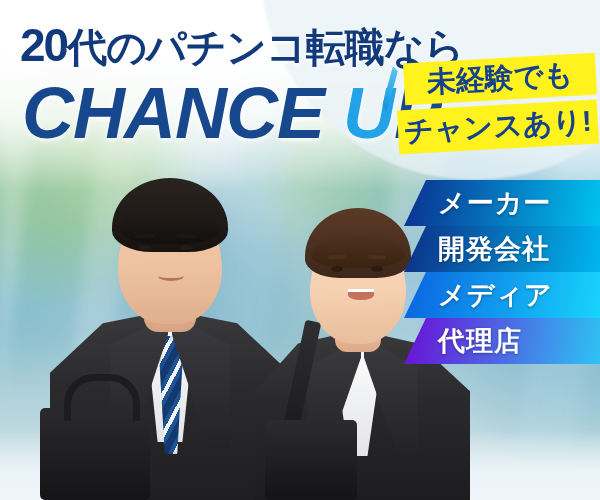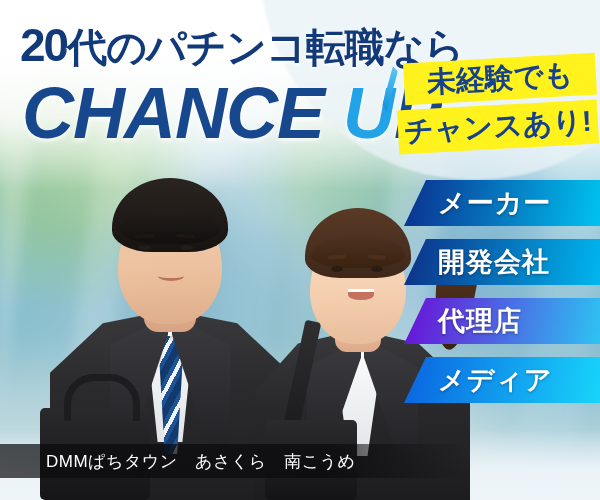--- a/index.html
+++ b/index.html
@@ -215,21 +215,21 @@
     white-space:nowrap;
     display:flex;align-items:center;justify-content:center;
   }
   .badge-1{left:404px;top:58px;width:192px;height:42px;font-size:29px;transform:rotate(-3.2deg);}
   .badge-2{left:398px;top:105px;width:200px;height:44px;font-size:29px;transform:rotate(-3.2deg);}
 
   
   .cats{position:absolute;right:0;top:180px;width:196px;}
   .cat{
     position:relative;
-    height:46px;margin-bottom:13px;
+    height:46px;
     display:flex;align-items:center;
     padding-left:34px;
     clip-path:polygon(22px 0, 100% 0, 100% 100%, 0 100%);
     box-shadow:0 2px 5px rgba(0,0,0,.22);
   }
   .cat span{
     color:#fff;font-size:27px;font-weight:bold;letter-spacing:1px;white-space:nowrap;
     text-shadow:0 1px 3px rgba(0,0,0,.35);
   }
 
@@ -304,25 +304,22 @@
     <span>チャンスあり!</span>
   </div>
 
   <div class="cats">
     <div class="cat" id="cat0" style="background: linear-gradient(100deg, rgb(11, 47, 143) 0%, rgb(0, 194, 240) 100%);">
       <span>メーカー</span>
     </div>
     <div class="cat" id="cat2" style="background: linear-gradient(100deg, rgb(13, 47, 134) 0%, rgb(0, 182, 238) 100%); text-align: right;">
       <span>開発会社</span>
     </div>
+    <div class="cat" id="cat4" style="background: linear-gradient(100deg, rgb(10, 99, 224) 0%, rgb(24, 212, 251) 100%);">
+      <span>メディア</span>
+    </div>
     <div class="cat" id="cat3" style="background: linear-gradient(100deg, rgb(106, 15, 214) 0%, rgb(46, 195, 242) 100%);">
       <span>代理店</span>
     </div>
-    <div class="cat" id="cat4" style="background: linear-gradient(100deg, rgb(10, 99, 224) 0%, rgb(24, 212, 251) 100%);">
-      <span>メディア</span>
-    </div>
-  </div>
-
-  <div class="caption">
-    <span>DMMぱちタウン　あさくら　南こうめ</span>
-  </div>
+  </div>
+
 
 </div>
 
 </body></html>

